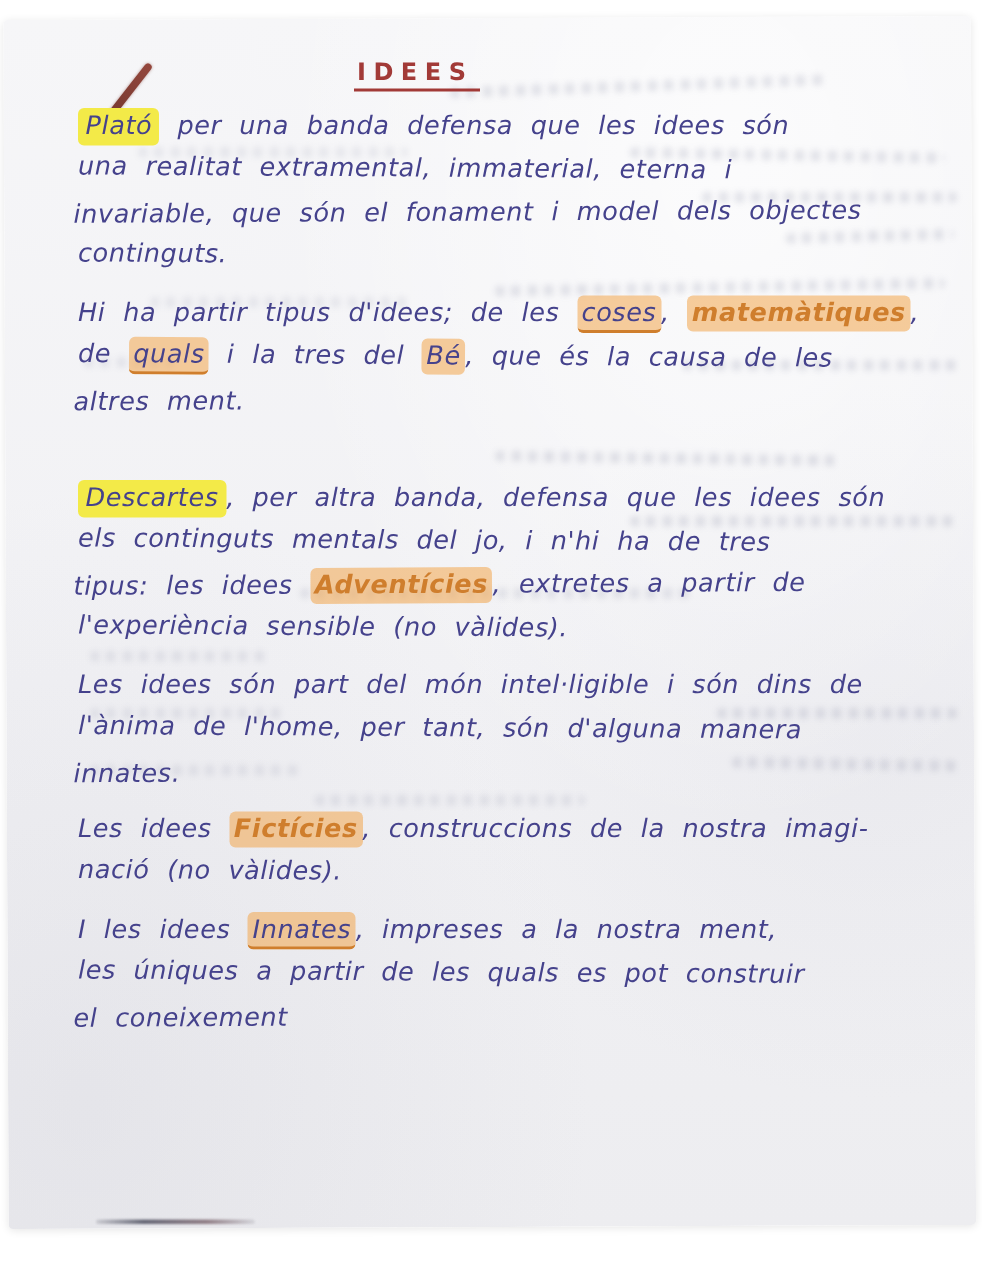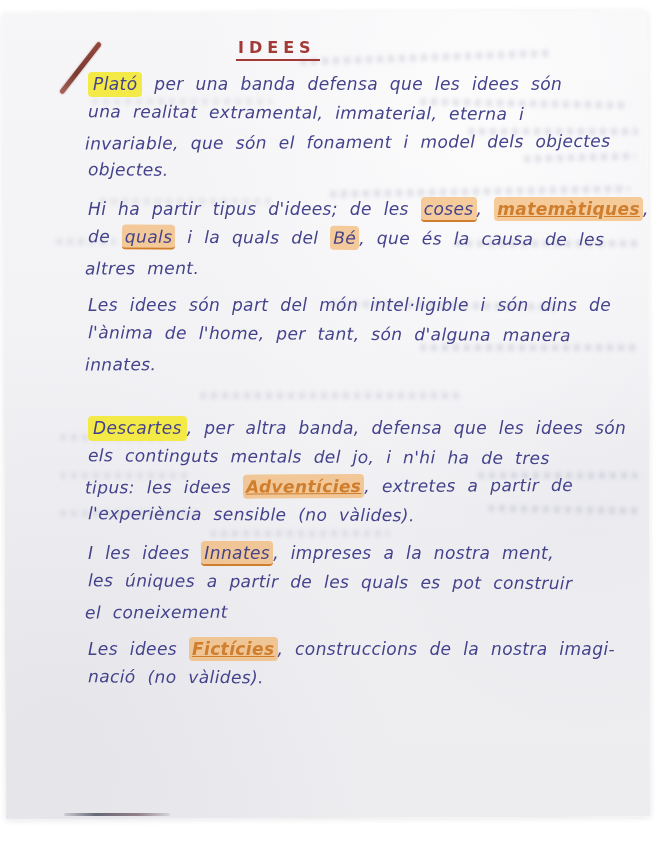--- a/index.html
+++ b/index.html
@@ -64,30 +64,29 @@
     padding:0 4px 2px 2px;
   }
   
   #note-body{
     position:absolute;left:52px;top:70px;width:566px;
     color:var(--ink_blue);
     font-style:italic;
     font-size:17px;
     letter-spacing:.4px;
     word-spacing:6px;
-    margin-left:36px;
   }
   .para{margin:0 0 9px 0;}
   .para.gap-large{margin-top:36px;}
   .line{min-height:29px;line-height:29px;white-space:nowrap;}
   .line:nth-child(2n){transform:rotate(.35deg);}
   .line:nth-child(3n){transform:rotate(-.3deg);margin-left:-3px;}
   .s-yellow-highlight{background:var(--highlight_yellow);padding:2px 5px 3px;border-radius:4px;}
   .s-orange-highlight{background:var(--highlight_orange);padding:2px 3px;border-radius:4px;}
-  .s-orange-ink{color:var(--ink_orange);font-weight:bold;text-decoration:underline;}
+  .s-orange-ink{color:var(--ink_orange);font-weight:bold;}
   .s-orange-underline{border-bottom:2.5px solid var(--ink_orange);padding-bottom:1px;}
   
   #edge-line{
     position:absolute;left:64px;top:813px;width:106px;height:3px;
     background:linear-gradient(90deg,rgba(60,62,80,.15),rgba(60,62,80,.75) 30%,rgba(90,60,70,.6) 70%,rgba(60,62,80,.1));
     filter:blur(.7px);border-radius:2px;
   }
 </style>
 </head>
 <body>
@@ -116,43 +115,43 @@
 
   <div id="pen-stroke"></div>
 
   <div id="title">IDEES</div>
 
   <div id="note-body">
       <div class="para">
         <div class="line"><span class="s-yellow-highlight">Plató</span><span> per una banda defensa que les idees són</span></div>
         <div class="line"><span>una realitat extramental, immaterial, eterna i</span></div>
         <div class="line"><span>invariable, que són el fonament i model dels objectes</span></div>
-        <div class="line"><span>objectes.</span></div>
+        <div class="line"><span>continguts.</span></div>
       </div>
       <div class="para">
         <div class="line"><span>Hi ha partir tipus d'idees; de les </span><span class="s-orange-highlight s-orange-underline">coses</span><span>, </span><span class="s-orange-ink s-orange-highlight">matemàtiques</span><span>,</span></div>
-        <div class="line"><span>de </span><span class="s-orange-highlight s-orange-underline">quals</span><span> i la quals del </span><span class="s-orange-highlight">Bé</span><span>, que és la causa de les</span></div>
+        <div class="line"><span>de </span><span class="s-orange-highlight s-orange-underline">quals</span><span> i la tres del </span><span class="s-orange-highlight">Bé</span><span>, que és la causa de les</span></div>
         <div class="line"><span>altres ment.</span></div>
-      </div>
-      <div class="para">
-        <div class="line"><span>Les idees són part del món intel·ligible i són dins de</span></div>
-        <div class="line"><span>l'ànima de l'home, per tant, són d'alguna manera</span></div>
-        <div class="line"><span>innates.</span></div>
       </div>
       <div class="para gap-large">
         <div class="line"><span class="s-yellow-highlight">Descartes</span><span>, per altra banda, defensa que les idees són</span></div>
         <div class="line"><span>els continguts mentals del jo, i n'hi ha de tres</span></div>
         <div class="line"><span>tipus: les idees </span><span class="s-orange-ink s-orange-highlight">Adventícies</span><span>, extretes a partir de</span></div>
         <div class="line"><span>l'experiència sensible (no vàlides).</span></div>
       </div>
       <div class="para">
-        <div class="line"><span>I les idees </span><span class="s-orange-underline s-orange-highlight">Innates</span><span>, impreses a la nostra ment,</span></div>
-        <div class="line"><span>les úniques a partir de les quals es pot construir</span></div>
-        <div class="line"><span>el coneixement</span></div>
+        <div class="line"><span>Les idees són part del món intel·ligible i són dins de</span></div>
+        <div class="line"><span>l'ànima de l'home, per tant, són d'alguna manera</span></div>
+        <div class="line"><span>innates.</span></div>
       </div>
       <div class="para">
         <div class="line"><span>Les idees </span><span class="s-orange-ink s-orange-highlight">Fictícies</span><span>, construccions de la nostra imagi-</span></div>
         <div class="line"><span>nació (no vàlides).</span></div>
+      </div>
+      <div class="para">
+        <div class="line"><span>I les idees </span><span class="s-orange-underline s-orange-highlight">Innates</span><span>, impreses a la nostra ment,</span></div>
+        <div class="line"><span>les úniques a partir de les quals es pot construir</span></div>
+        <div class="line"><span>el coneixement</span></div>
       </div>
     </div>
 
   <div id="edge-line"></div>
 </div>
 
 </body></html>

